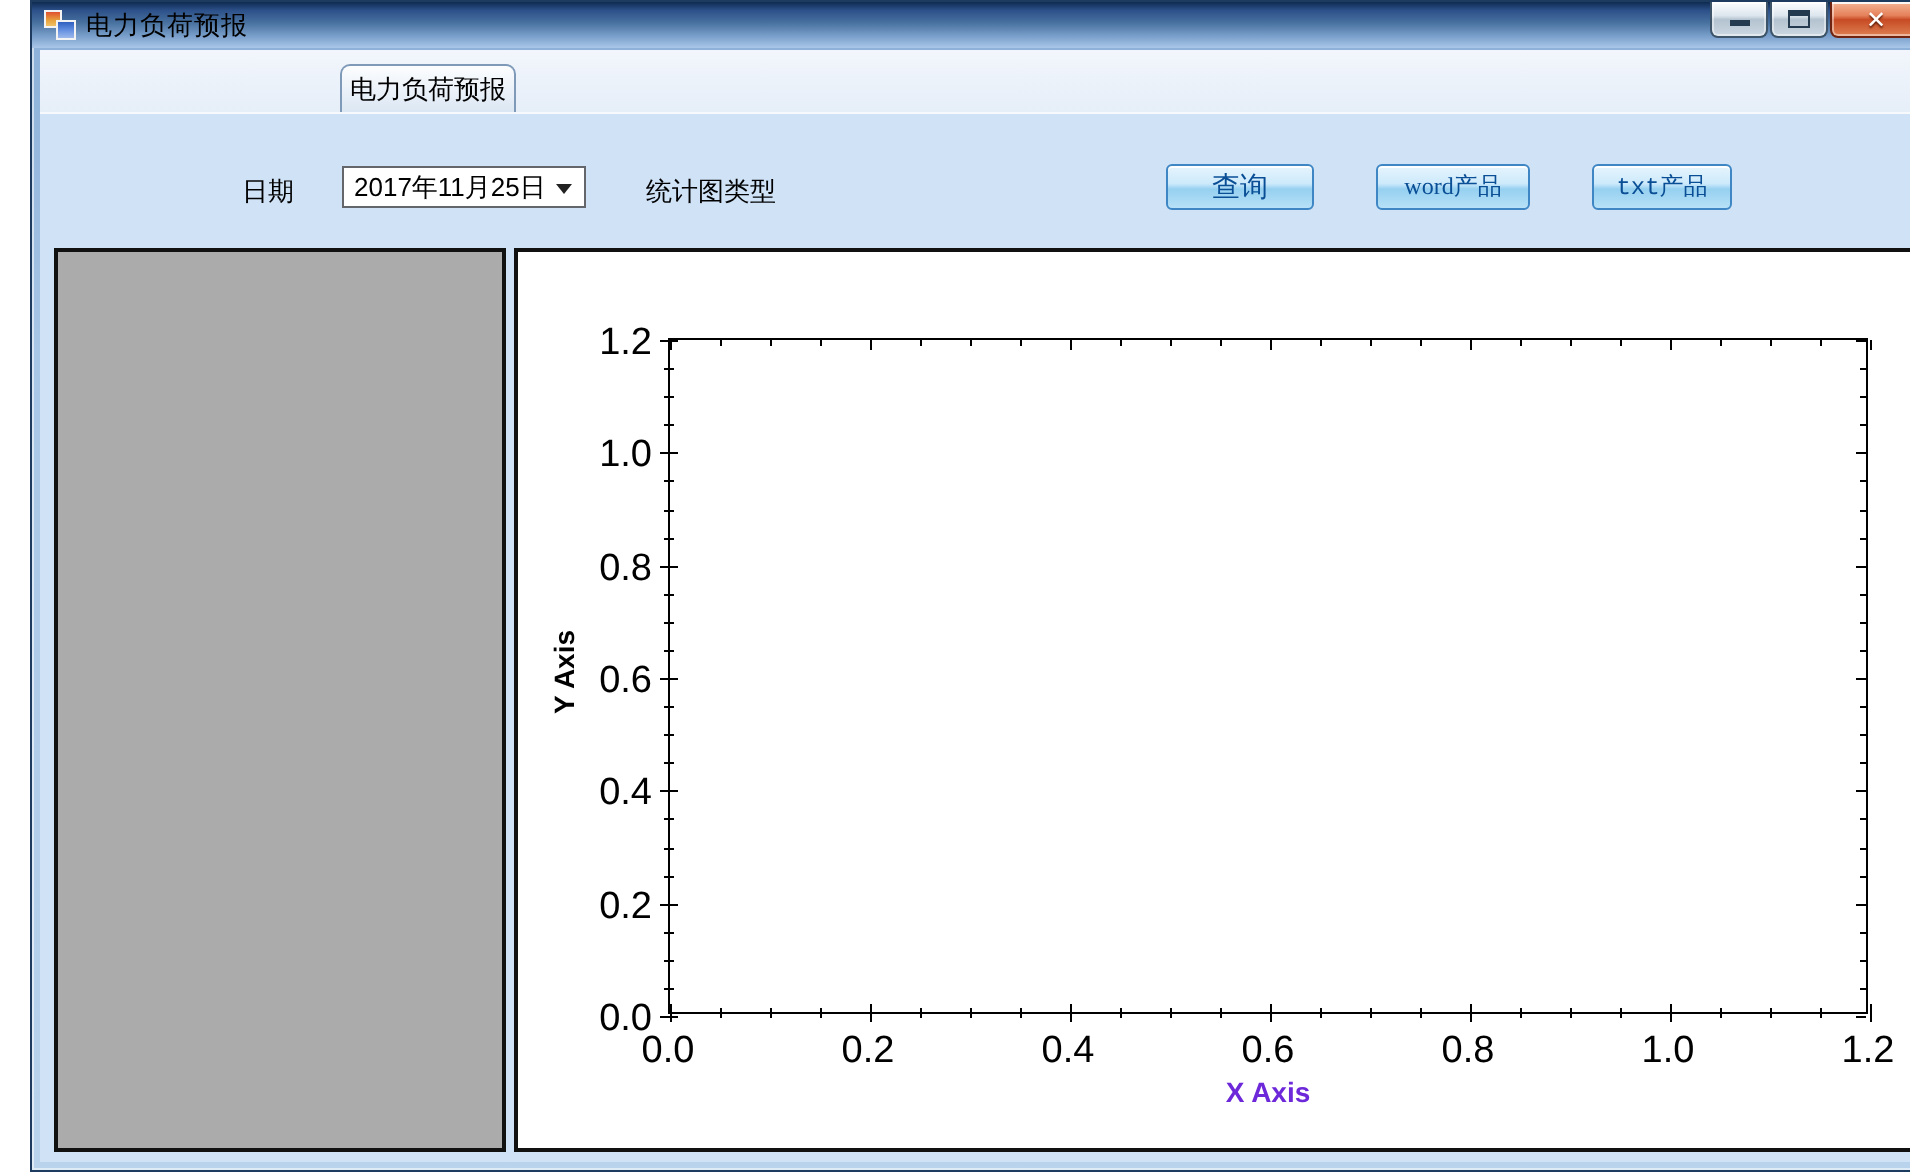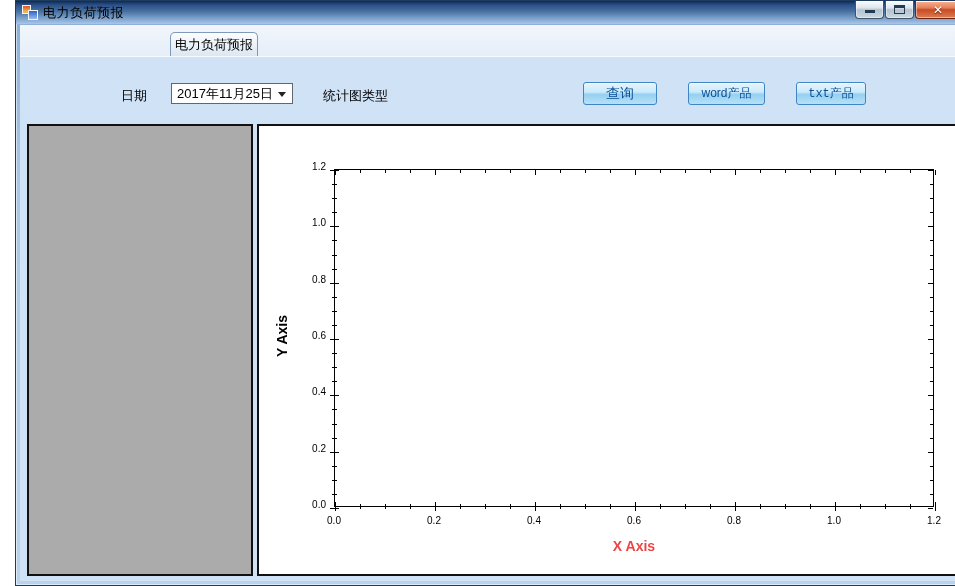--- a/index.html
+++ b/index.html
@@ -122,50 +122,50 @@
   }
 
   .glass-btn {
     position:absolute; height:23px; border:1px solid #3f87c4; border-radius:3px;
     background:linear-gradient(180deg,#e6f4fd 0%,#cdeafb 42%,#96d0f0 55%,#b7e1f7 100%);
     box-shadow:inset 0 1px 0 rgba(255,255,255,.9);
     color:#0a4f96; display:flex; align-items:center; justify-content:center;
     cursor:default; white-space:nowrap;
   }
   .btn-query { left:563px; top:25px; width:74px; font-size:14px; }
-  .btn-word  { left:668px; top:25px; width:77px; font-size:12px; font-family:Liberation Sans, sans-serif; }
+  .btn-word  { left:668px; top:25px; width:77px; font-size:12px; font-family:Liberation Serif, serif; }
   .btn-txt   { left:776px; top:25px; width:70px; font-size:12px; font-family:"Liberation Mono","DejaVu Sans Mono",monospace; }
 
   
   .left-panel {
     position:absolute; left:7px; top:67px; width:226px; height:452px;
     background:#ababab; border:2px solid #111;
   }
   .chart-panel {
     position:absolute; left:237px; top:67px; width:707px; height:452px;
     background:#fff; border:2px solid #111;
   }
 
   
   .chart-title {
     position:absolute; left:0; width:703px; top:10px; text-align:center;
     font-weight:bold; font-size:16px; color:#000;
   }
   .plot-area { position:absolute; left:75px; top:43px; width:600px; height:338px; border:1px solid #000; background:#fff; }
   .axis-label-x {
     position:absolute; left:75px; width:600px; top:412px; text-align:center;
-    font-weight:bold; font-size:14px; color:#ef4444;
+    font-weight:bold; font-size:14px; color:#6d28d9;
   }
   .axis-label-y {
     position:absolute; left:-62px; top:202px; width:170px; text-align:center;
     transform:rotate(-90deg); transform-origin:center;
     font-weight:bold; font-size:14px; color:#000;
   }
   .tick { position:absolute; background:#000; }
-  .tick-lbl { position:absolute; font-size:10px; color:#000; white-space:nowrap; }
+  .tick-lbl { position:absolute; font-size:19px; color:#000; white-space:nowrap; }
   .tick-lbl.y { text-align:right; width:40px; }
   .tick-lbl.x { text-align:center; width:40px; }
 </style>
 </head>
 <body>
 
 <div class="window">
 
   <div class="titlebar">
     <div class="app-icon">

